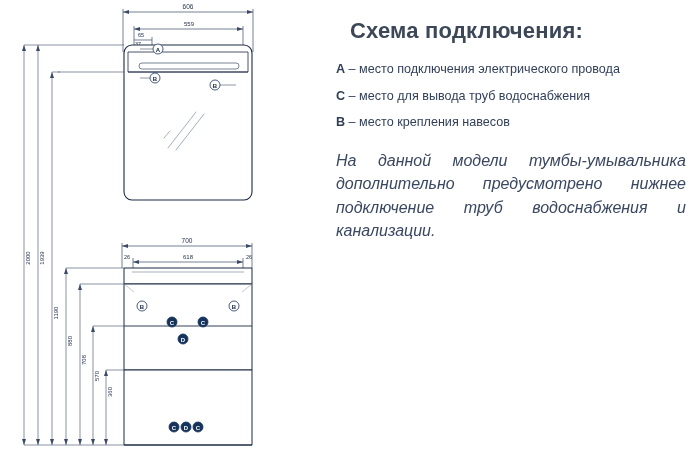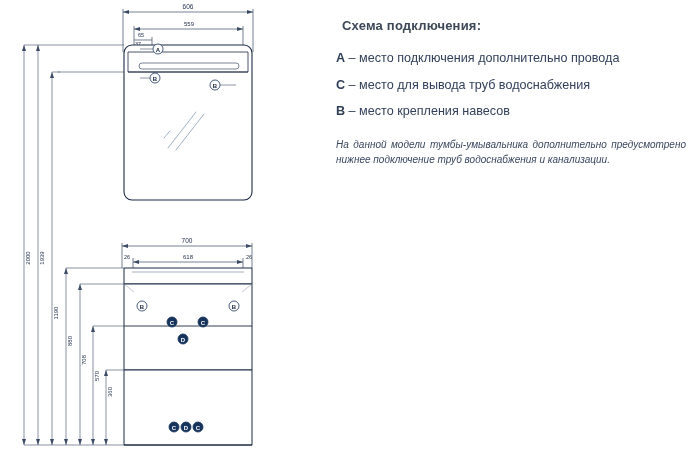--- a/index.html
+++ b/index.html
@@ -30,43 +30,43 @@
     display: block;
   }
   
   #panel {
     position: absolute;
     left: 336px;
     top: 18px;
     width: 356px;
   }
   #panel .title {
-    font-size: 13px;
+    font-size: 22px;
     font-weight: bold;
     color: #3c4757;
     letter-spacing: 0.2px;
-    margin: 0 0 18px 6px;
+    margin: 0 0 18px 14px;
   }
   #panel .legend {
     margin: 0 0 6px 0;
   }
   #panel .legend-row {
     font-size: 12.6px;
     color: #32405a;
     margin-bottom: 11px;
     line-height: 1.25;
     white-space: nowrap;
   }
   #panel .legend-row .key {
     font-weight: bold;
     color: #2f3e57;
   }
   #panel .note {
     margin-top: 18px;
-    font-size: 10px;
+    font-size: 16px;
     font-style: italic;
     color: #3a4760;
     line-height: 1.45;
     text-align: justify;
     width: 350px;
   }
 </style>
 </head>
 <body>
 
@@ -235,21 +235,21 @@
       <text x="112" y="392" font-size="6" fill="#243350" text-anchor="middle" transform="rotate(-90 112 392)" font-family="Liberation Sans, sans-serif">360</text>
     </svg>
   </div>
 
   <div id="panel">
     <div class="title">Схема подключения:</div>
 
     <div class="legend">
       <div class="legend-row">
         <span class="key">A</span>
-        <span>– место подключения дополнительно провода</span>
+        <span>– место подключения электрического провода</span>
       </div>
       <div class="legend-row">
         <span class="key">C</span>
         <span>– место для вывода труб водоснабжения</span>
       </div>
       <div class="legend-row">
         <span class="key">B</span>
         <span>– место крепления навесов</span>
       </div>
     </div>

